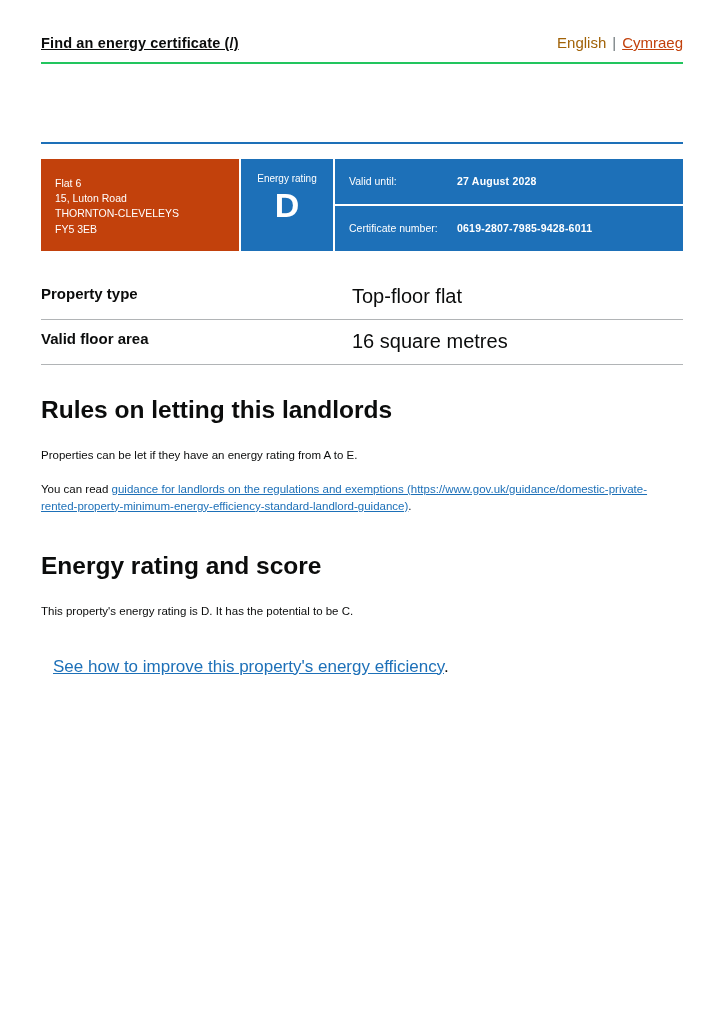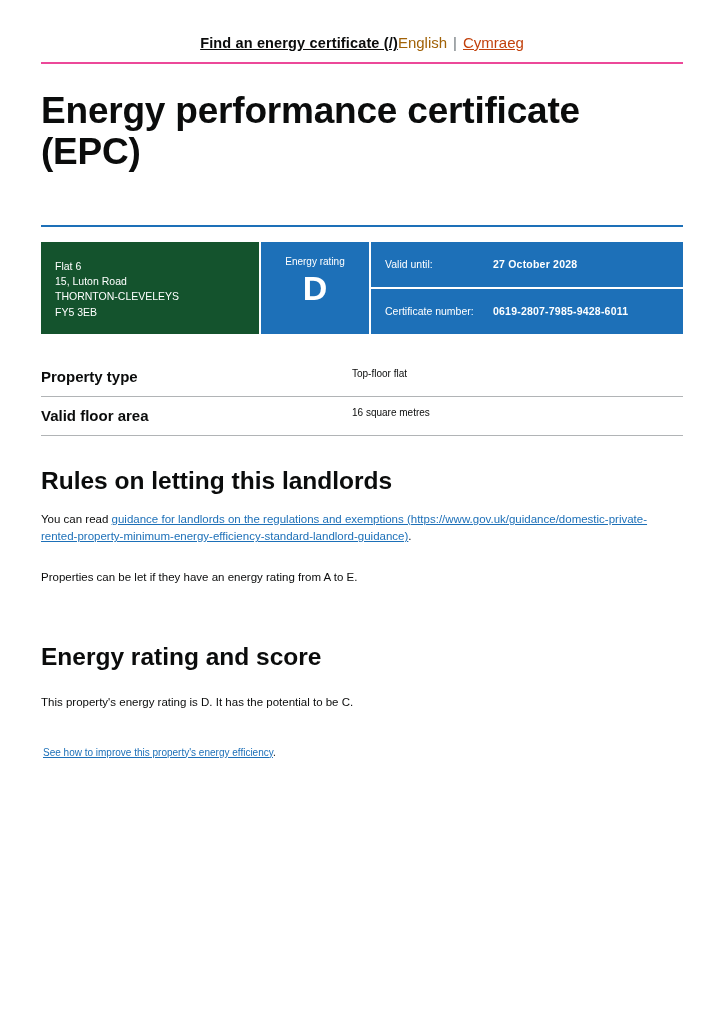--- a/index.html
+++ b/index.html
@@ -18,25 +18,25 @@
     width: 724px;
     min-height: 1024px;
     box-sizing: border-box;
     background: #ffffff;
     position: relative;
   }
 
   
   .site-header {
     margin: 34px 41px 0 41px;
-    border-bottom: 2px solid #ec4899;
+    border-bottom: 2px solid #22c55e;
     padding-bottom: 11px;
     display: flex;
     align-items: baseline;
-    justify-content: center;
+    justify-content: space-between;
   }
   .service-name {
     font-size: 14.5px;
     font-weight: bold;
     color: #0b0c0c;
     letter-spacing: 0.01em;
   }
   .lang-switch {
     font-size: 15px;
     color: #0b0c0c;
@@ -70,33 +70,33 @@
     margin: 52px 0 15px 0;
   }
 
   
   .epc-banner {
     display: flex;
     width: 100%;
     box-sizing: border-box;
   }
   .epc-address {
-    background: #14532d;
+    background: #c2410c;
     color: #ffffff;
-    width: 220px;
+    width: 200px;
     box-sizing: border-box;
     padding: 17px 14px 14px 14px;
     font-size: 10.5px;
     line-height: 1.45;
     border-right: 2px solid #ffffff;
   }
   .epc-rating-box {
     background: #1d70b8;
     color: #ffffff;
-    width: 110px;
+    width: 94px;
     box-sizing: border-box;
     padding: 14px 6px;
     text-align: center;
     border-right: 2px solid #ffffff;
   }
   .epc-rating-label {
     font-size: 10px;
     line-height: 1.2;
   }
   .epc-rating-letter {
@@ -133,98 +133,97 @@
     display: flex;
     border-bottom: 1px solid #b1b4b6;
     padding: 10px 0 11px 0;
   }
   .fact-key {
     width: 311px;
     font-size: 15px;
     font-weight: bold;
   }
   .fact-val {
-    font-size: 10px;
+    font-size: 20px;
   }
 
   
   h2.section-heading {
     font-size: 24.5px;
     font-weight: bold;
     margin: 30px 0 0 0;
     line-height: 1.2;
   }
-  h2.section-heading.spaced { margin-top: 56px; }
+  h2.section-heading.spaced { margin-top: 36px; }
   p.body-text {
     font-size: 11.5px;
     line-height: 1.5;
     margin: 23px 0 0 0;
   }
   p.body-text.tight { margin-top: 16px; }
   a.inline-link {
     color: #1d70b8;
     text-decoration: underline;
   }
   .link-para {
-    font-size: 10px;
+    font-size: 17px;
     line-height: 1.55;
-    margin: 33px 0 0 2px;
+    margin: 33px 0 0 12px;
   }
 </style>
 </head>
 <body>
 
 <div class="page">
 
   <div class="site-header">
     <a class="service-name" href="#">Find an energy certificate (/)</a>
     <div class="lang-switch">
       <span class="lang-current">English</span><span class="lang-sep">|</span><a class="lang-link" href="#">Cymraeg</a>
     </div>
   </div>
 
   <div class="content">
 
-    <h1 class="page-title">Energy performance certificate (EPC)</h1>
 
     <hr class="title-rule">
 
     <div class="epc-banner">
       <div class="epc-address">
         <span id="address-text">Flat 6<br>15, Luton Road<br>THORNTON-CLEVELEYS<br>FY5 3EB</span>
       </div>
       <div class="epc-rating-box">
         <div class="epc-rating-label">Energy rating</div>
         <div class="epc-rating-letter">D</div>
       </div>
       <div class="epc-details">
         <div class="epc-row top">
           <span class="key">Valid until:</span>
-          <span class="val">27 October 2028</span>
+          <span class="val">27 August 2028</span>
         </div>
         <div class="epc-row">
           <span class="key">Certificate number:</span>
           <span class="val">0619-2807-7985-9428-6011</span>
         </div>
       </div>
     </div>
 
     <div class="facts">
       <div class="fact-row">
         <div class="fact-key">Property type</div>
         <div class="fact-val">Top-floor flat</div>
       </div>
       <div class="fact-row">
         <div class="fact-key">Valid floor area</div>
         <div class="fact-val">16 square metres</div>
       </div>
     </div>
 
     <h2 class="section-heading">Rules on letting this landlords</h2>
+    <p class="body-text">Properties can be let if they have an energy rating from A to E.</p>
     <p class="body-text tight"><span>You can read </span><a class="inline-link" href="#">guidance for landlords on the regulations and exemptions (https://www.gov.uk/guidance/domestic-private-rented-property-minimum-energy-efficiency-standard-landlord-guidance)</a><span>.</span></p>
-    <p class="body-text">Properties can be let if they have an energy rating from A to E.</p>
 
     <h2 class="section-heading spaced">Energy rating and score</h2>
     <p class="body-text">This property's energy rating is D. It has the potential to be C.</p>
     <p class="link-para"><a class="inline-link" href="#">See how to improve this property's energy efficiency</a><span>.</span></p>
 
   </div>
 </div>
 
 </body></html>

